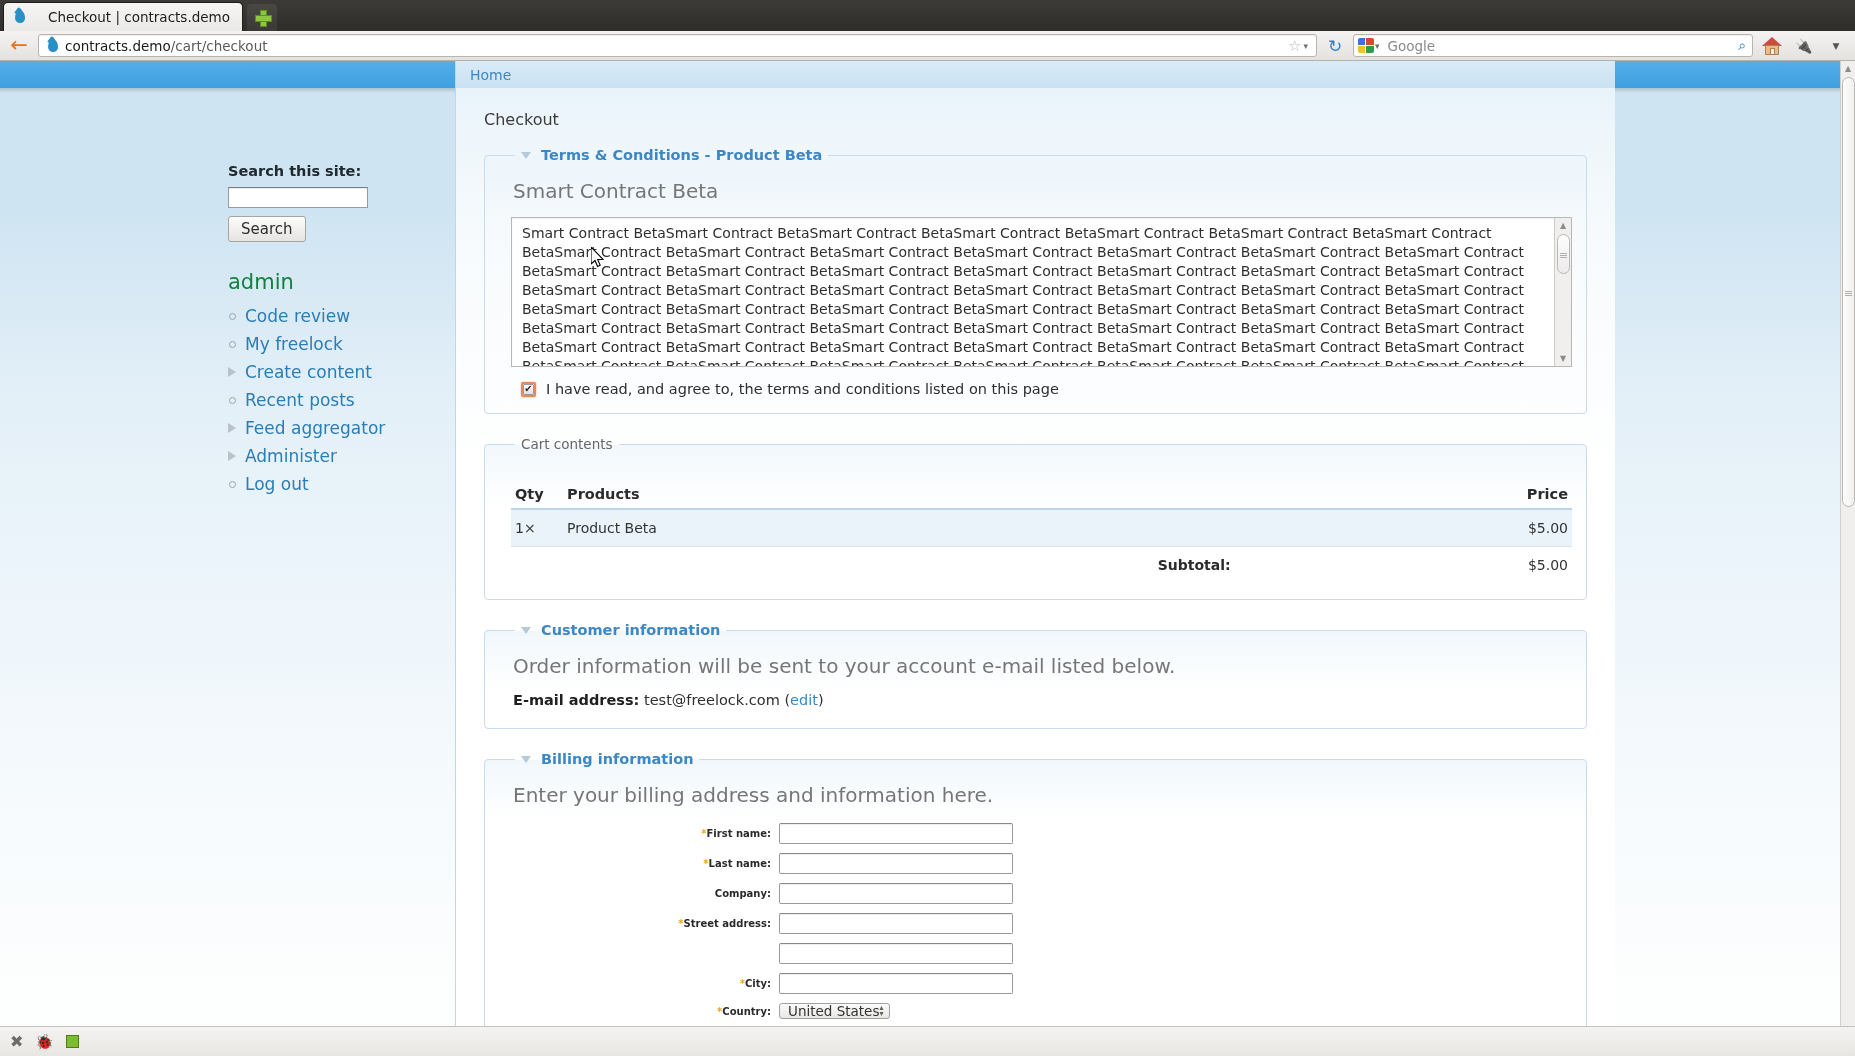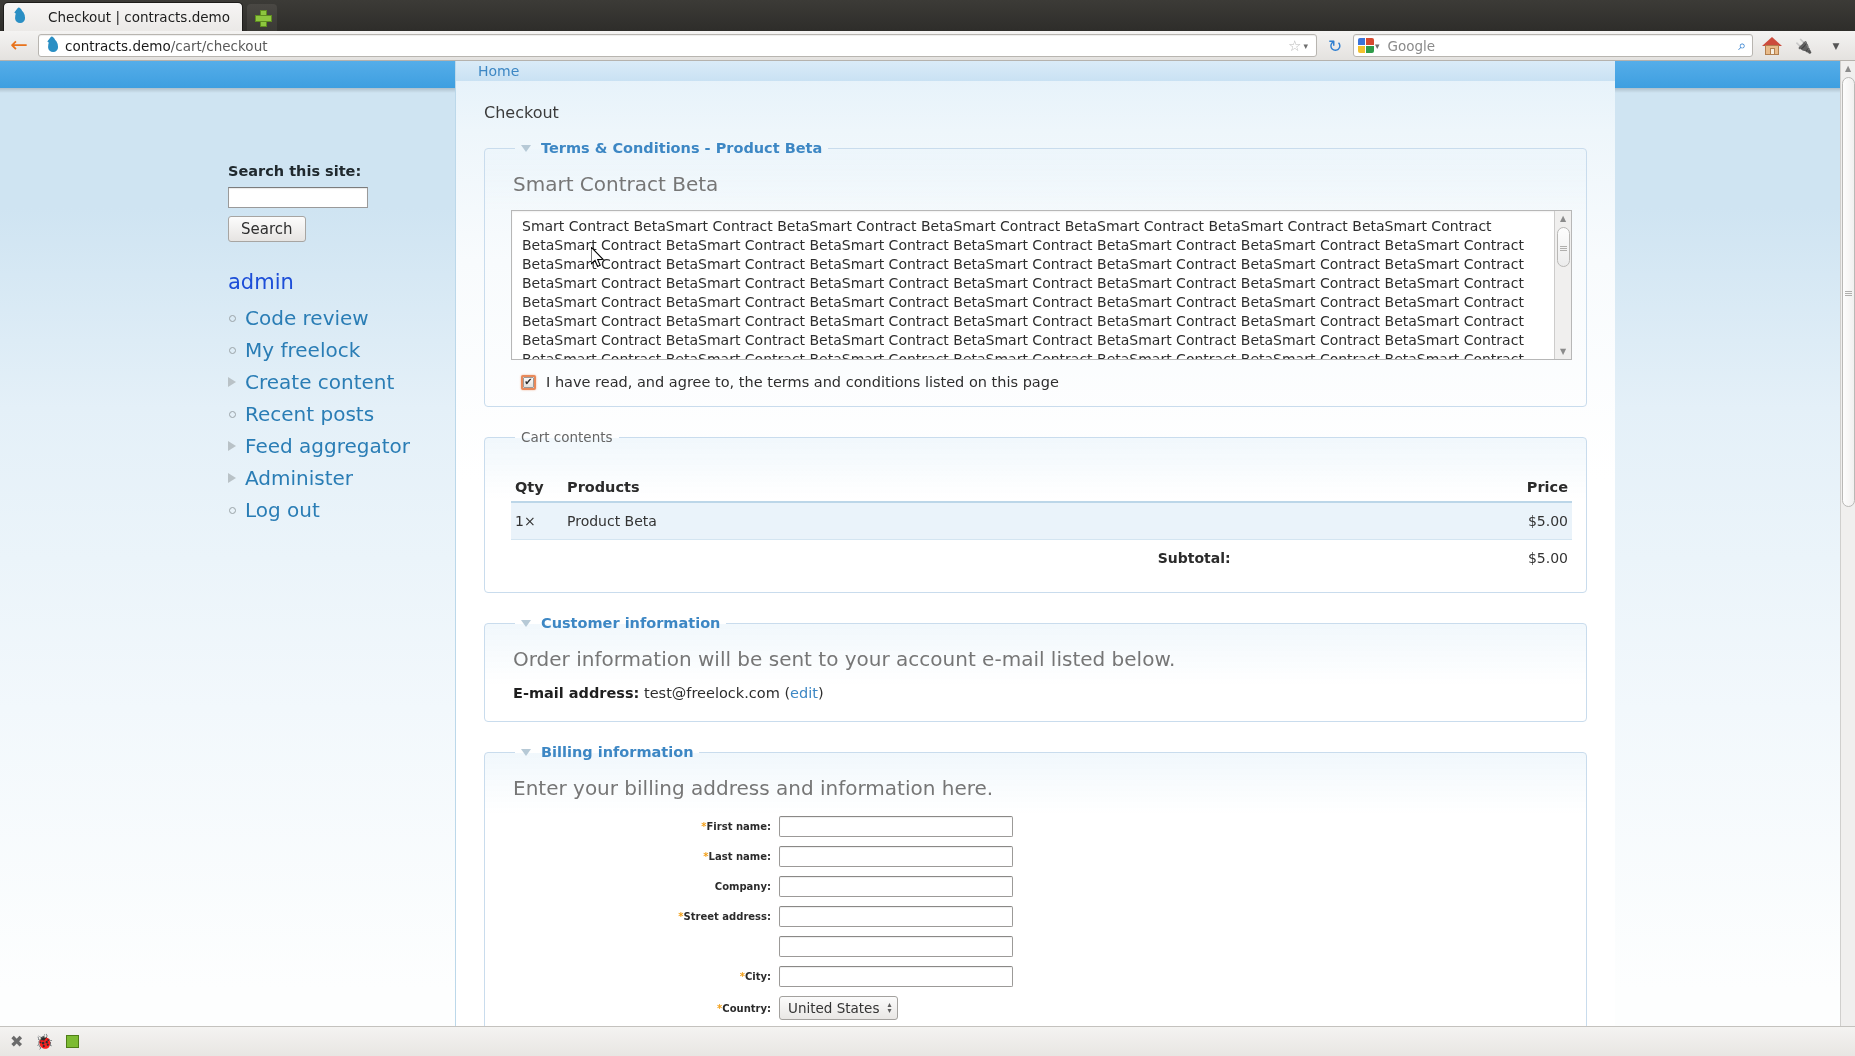--- a/index.html
+++ b/index.html
@@ -145,49 +145,49 @@
     box-shadow: inset 0 1px 1px rgba(0,0,0,.09);
     display:block; margin-bottom:8px;
   }
   .sb-btn {
     font-family: inherit; font-size:15px; color:#2f2f2f;
     padding: 3px 12px;
     background: linear-gradient(#fcfcfc, #e6e4e2);
     border:1px solid #a7a5a2; border-radius:3px;
     cursor:pointer;
   }
-  .sb-heading { font-size:21px; color:#1d4ed8; font-weight:normal; margin: 28px 0 8px 0; }
+  .sb-heading { font-size:21px; color:#15803d; font-weight:normal; margin: 28px 0 8px 0; }
   .sb-list { list-style:none; margin:0; padding:0; }
   .sb-list li { display:flex; align-items:center; gap:9px; padding: 4px 0; }
   .bullet-circle {
     width:7px; height:7px; border:1px solid #9aa3a8; border-radius:50%;
     background:transparent; flex:0 0 7px; margin-left:1px;
   }
   .bullet-tri {
     width:0;height:0; flex:0 0 8px;
     border-top:5px solid transparent; border-bottom:5px solid transparent;
     border-left:8px solid transparent;
     position:relative;
   }
   .bullet-tri::after{
     content:""; position:absolute; left:-8px; top:-5px; width:0;height:0;
     border-top:5px solid transparent; border-bottom:5px solid transparent;
     border-left:8px solid #b9c2c7;
   }
-  .sb-link { color:#2a7db5; text-decoration:none; font-size:20px; }
+  .sb-link { color:#2a7db5; text-decoration:none; font-size:17px; }
 
   
   .content {
     position:absolute; left:455px; top:0; width:1160px; min-height:965px;
     background: linear-gradient(#e4f1fa, #eef6fb 70px, #f8fbfd 200px, #ffffff 420px);
     border-left:1px solid #bcd8ea;
   }
   .breadcrumbbar {
-    height:20px; background: linear-gradient(#daebf8, #c9e1f3);
-    display:flex; align-items:center; padding-left:22px;
+    height:27px; background: linear-gradient(#daebf8, #c9e1f3);
+    display:flex; align-items:center; padding-left:14px;
   }
   .crumb { color:#3d87c4; font-size:14px; text-decoration:none; }
   .content-inner { padding: 0 28px 0 28px; }
   h1.pagetitle {
     font-size:16px; font-weight:normal; color:#3b3b3b;
     margin: 22px 0 18px 0; padding-left: 0;
   }
 
   
   fieldset.fs {
@@ -285,24 +285,24 @@
     white-space:nowrap;
   }
   .req { color:#f3a11c; font-weight:bold; }
   .finput {
     width: 234px; height: 21px;
     background:#fff; border:1px solid #9c9a98; border-top-color:#8a8886;
     border-radius:2px;
     box-shadow: inset 0 1px 1px rgba(0,0,0,.07);
   }
   .fselect {
-    height: 24px; min-width: 106px;
+    height: 16px; min-width: 106px;
     background: linear-gradient(#fbfbfb,#e9e7e5);
     border:1px solid #a3a19e; border-radius:3px;
-    display:inline-flex; align-items:center; gap:8px;
+    display:inline-flex; align-items:center; 
     padding: 0 6px 0 8px;
     font-size:13.5px; color:#333;
   }
   .spin { display:flex; flex-direction:column; line-height:6px; font-size:8px; color:#5d5d5d;}
 
   
   .pagescroll {
     position:absolute; right:0; top:61px; width:15px; height:965px;
     background:#f0efee; border-left:1px solid #d0cfcd;
     display:flex; flex-direction:column; align-items:center;

